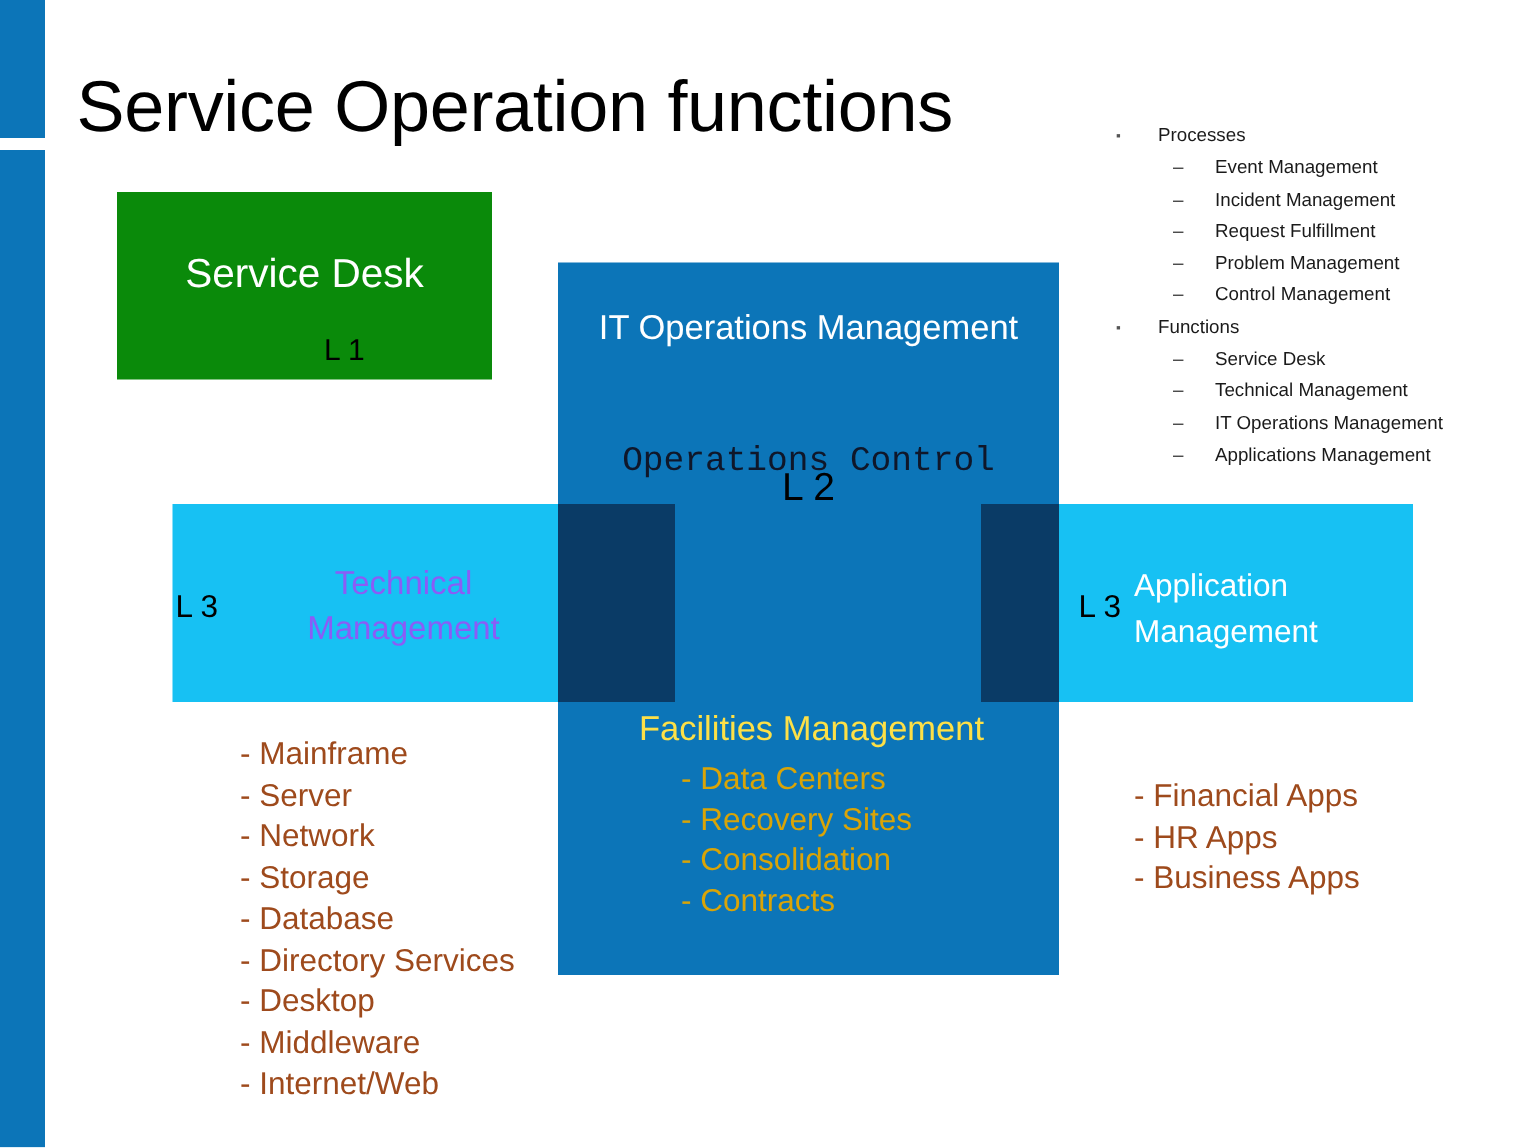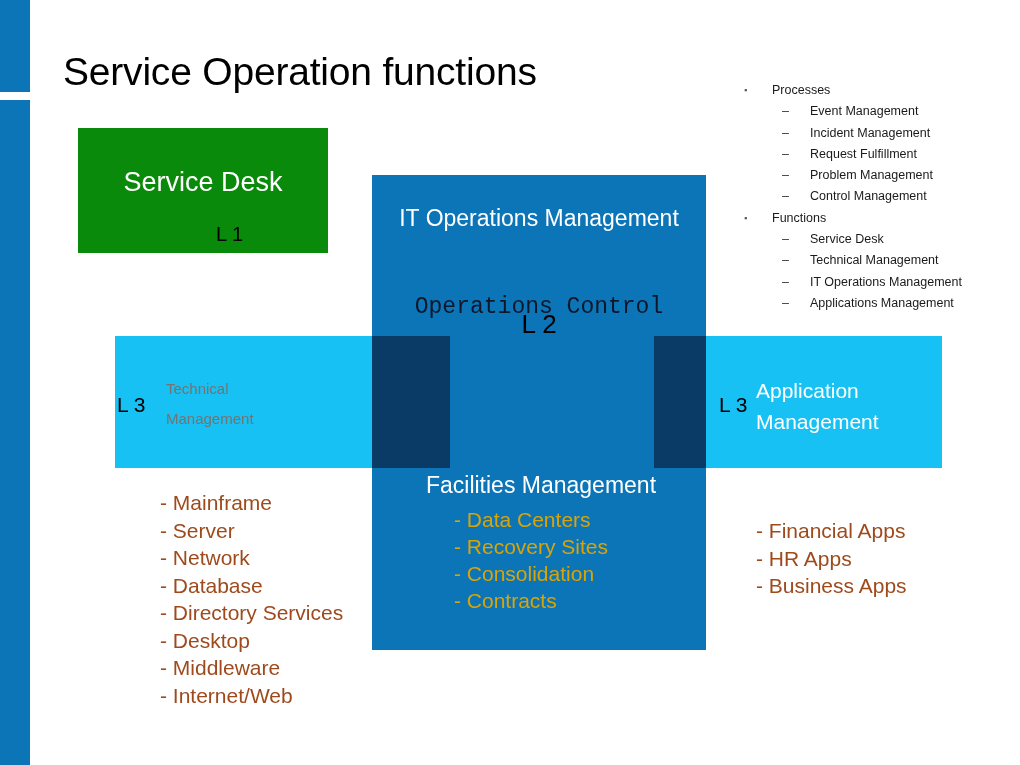--- a/index.html
+++ b/index.html
@@ -25,23 +25,23 @@
     left: 0;
     width: 30px;
     background: #0C75B8;
   }
   .accent-top    { top: 0;   height: 92px; }
   .accent-bottom { top: 100px; height: 665px; }
 
   
   .slide-title {
     position: absolute;
-    left: 63px;
+    left: 51px;
     top: 47px;
-    font-size: 39px;
+    font-size: 48px;
     line-height: 50px;
     color: #000000;
     white-space: nowrap;
     letter-spacing: -0.2px;
   }
 
   
   .service-desk-box {
     position: absolute;
     left: 78px;
@@ -119,21 +119,21 @@
     line-height: 27px;
   }
   .ops-control-list .li { white-space: nowrap; }
 
   .facilities-title {
     position: absolute;
     left: 4px;
     right: 0;
     top: 296px;
     text-align: center;
-    color: #ffffff;
+    color: #fde047;
     font-size: 23px;
     line-height: 28px;
   }
   .facilities-list {
     position: absolute;
     left: 82px;
     top: 331px;
     color: #D9A407;
     font-size: 21px;
     line-height: 27px;
@@ -166,23 +166,23 @@
     top: 392px;
     color: #000000;
     font-size: 21px;
     line-height: 25px;
   }
   .tech-title {
     position: absolute;
     left: 166px;
     top: 374px;
     width: 206px;
-    text-align: left;
-    color: #737373;
-    font-size: 15px;
+    text-align: center;
+    color: #8b5cf6;
+    font-size: 22px;
     line-height: 30px;
   }
 
   .app-level {
     position: absolute;
     left: 719px;
     top: 392px;
     color: #000000;
     font-size: 21px;
     line-height: 25px;
@@ -288,20 +288,21 @@
   <div class="app-level">L 3</div>
   <div class="app-title">
     <div>Application</div>
     <div>Management</div>
   </div>
 
   <div class="rust-list tech-items">
     <div class="li">- Mainframe</div>
     <div class="li">- Server</div>
     <div class="li">- Network</div>
+    <div class="li">- Storage</div>
     <div class="li">- Database</div>
     <div class="li">- Directory Services</div>
     <div class="li">- Desktop</div>
     <div class="li">- Middleware</div>
     <div class="li">- Internet/Web</div>
   </div>
 
   <div class="rust-list app-items">
     <div class="li">- Financial Apps</div>
     <div class="li">- HR Apps</div>

